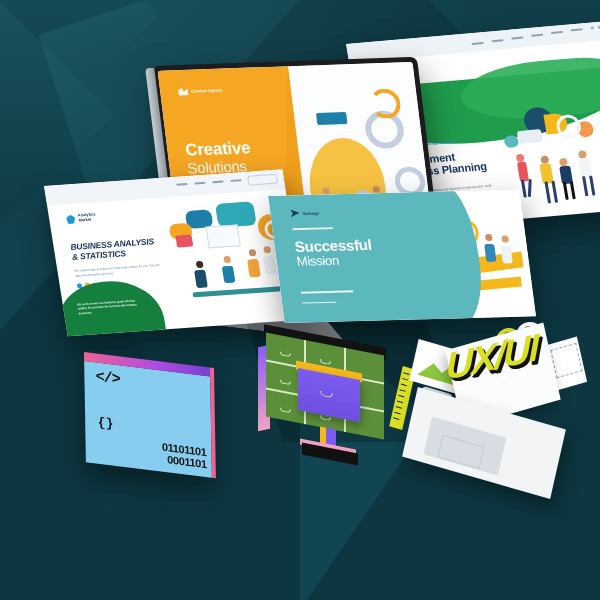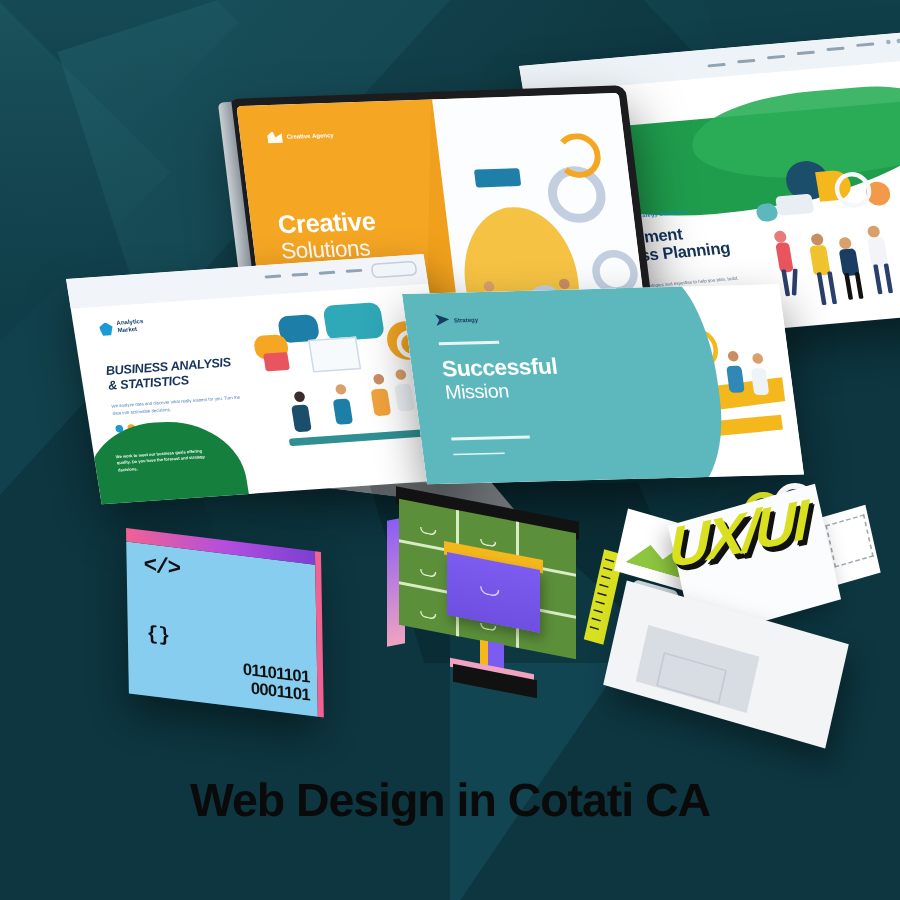--- a/index.html
+++ b/index.html
@@ -447,15 +447,14 @@
     </div>
     <span class="ux-gear2" style="left:104px;top:6px;width:18px;height:18px"></span>
     <span class="ux-gear" style="left:124px;top:0px;width:20px;height:20px"></span>
     <div class="ux-lap-screen"></div>
     <div class="ux-lap-base"></div>
     <div class="ux-lap-pad"></div>
     <div class="ux-lap-track"></div>
     <div class="uxui-text">UX/UI</div>
   </div>
 
-  <div id="page-title">Web Design in Cotati CA</div>
 
 </div>
 
 </body></html>

